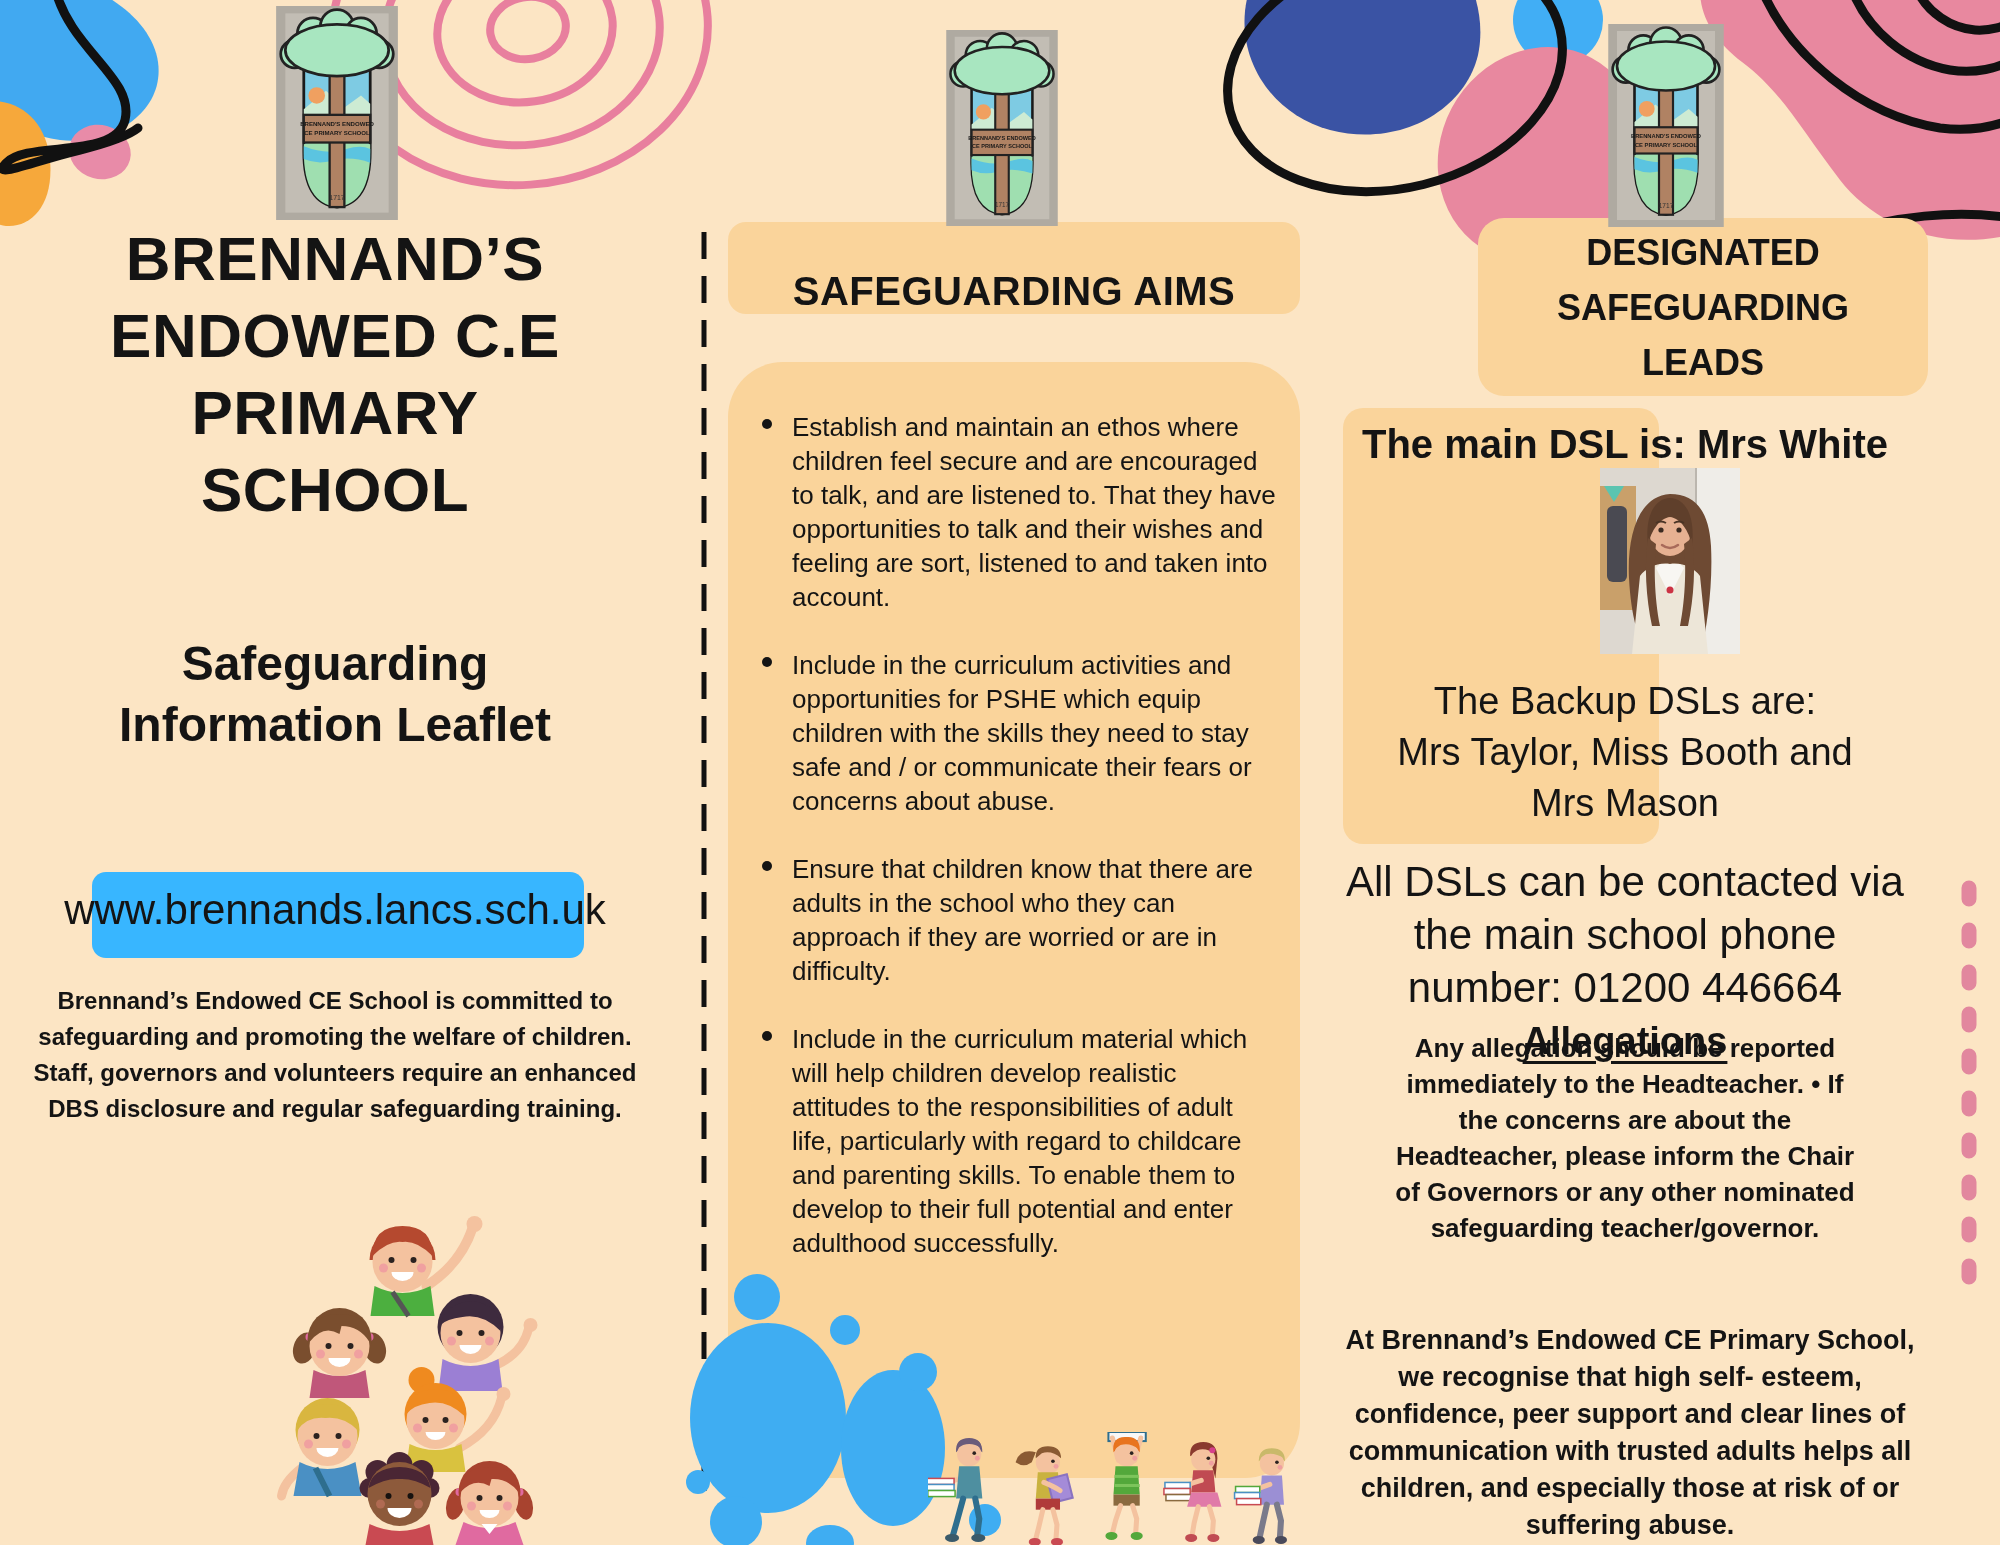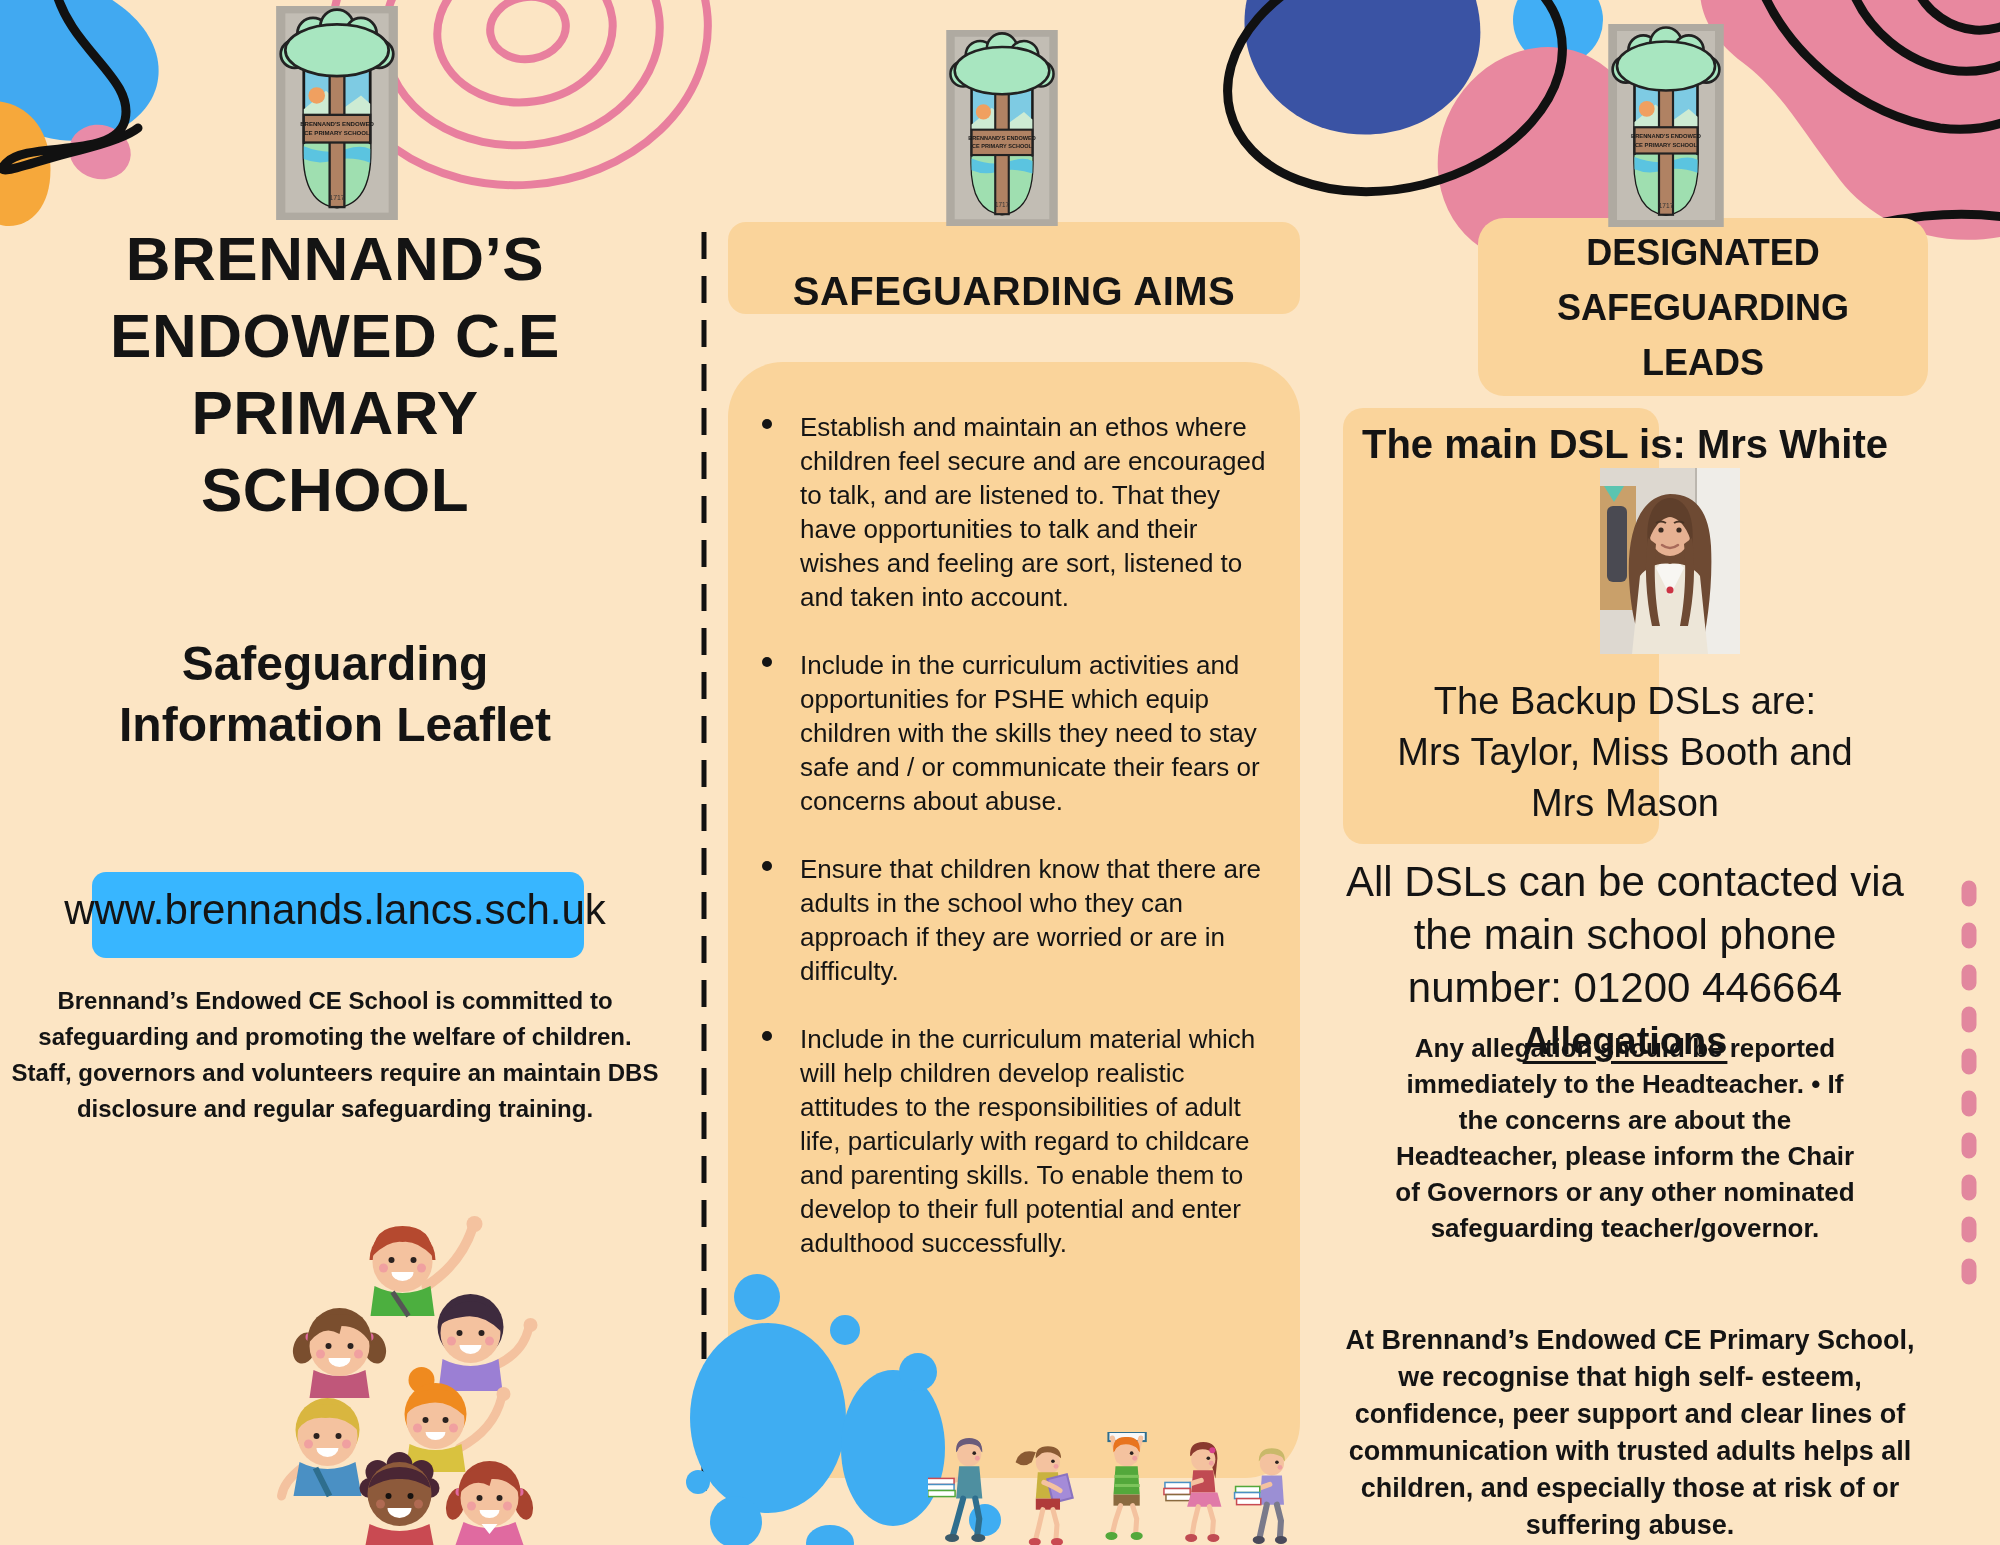--- a/index.html
+++ b/index.html
@@ -23,21 +23,21 @@
   .commitment{left:6px;top:983px;width:658px;text-align:center;
     font-size:24px;font-weight:700;line-height:36px;z-index:3;}
   
   .aims-heading-box{left:728px;top:222px;width:572px;height:92px;border-radius:18px;
     background:var(--panel_orange,#FAD49B);z-index:1;display:flex;align-items:flex-end;justify-content:center;}
   .aims-heading{font-size:40px;font-weight:700;letter-spacing:.5px;}
   .aims-body-box{left:728px;top:362px;width:572px;height:1116px;border-radius:55px;
     background:var(--panel_orange,#FAD49B);z-index:1;}
   .aims-list{left:728px;top:362px;width:572px;height:1116px;z-index:3;
     padding:48px 20px 0 34px;box-sizing:border-box;overflow:hidden;}
-  .aim-item{display:flex;margin-bottom:34px;gap:8px;}
+  .aim-item{display:flex;margin-bottom:34px;}
   .aim-dot{flex:0 0 30px;padding-top:9px;}
   .aim-dot i{display:block;width:10px;height:10px;border-radius:50%;background:#141414;}
   .aim-text{font-size:26px;font-weight:500;line-height:34px;}
   
   .dsl-heading-box{left:1478px;top:218px;width:450px;height:178px;border-radius:26px;
     background:var(--panel_orange,#FAD49B);z-index:1;
     display:flex;flex-direction:column;align-items:center;justify-content:center;}
   .dsl-heading-box div{font-size:36px;font-weight:700;line-height:55px;}
   .main-dsl-box{left:1343px;top:408px;width:316px;height:436px;border-radius:20px;
     background:var(--panel_orange,#FAD49B);z-index:1;}
@@ -159,21 +159,21 @@
   </div>
 
   <div class="abs leaflet-subtitle">
     <div>Safeguarding</div>
     <div>Information Leaflet</div>
   </div>
 
   <div class="abs website-box"></div>
   <div class="abs website-text">www.brennands.lancs.sch.uk</div>
 
-  <div class="abs commitment">Brennand’s Endowed CE School is committed to safeguarding and promoting the welfare of children. Staff, governors and volunteers require an maintain DBS disclosure and regular safeguarding training.</div>
+  <div class="abs commitment">Brennand’s Endowed CE School is committed to safeguarding and promoting the welfare of children. Staff, governors and volunteers require an enhanced DBS disclosure and regular safeguarding training.</div>
 
   <svg class="abs kids-group" viewBox="0 0 360 355">
 
     <g transform="translate(175,62)">
       <path d="M24,34 Q58,12 70,-24" stroke="#F4C29F" stroke-width="10" fill="none" stroke-linecap="round"></path>
       <circle cx="72" cy="-28" r="8" fill="#F4C29F"></circle>
       <path d="M-33,8 A33,33 0 1 1 33,8 Z" fill="#B5492F"></path>
       <circle cx="0" cy="10" r="30" fill="#F4C29F"></circle>
       <path d="M-30,4 Q-30,-26 0,-26 Q30,-26 30,4 Q14,-12 0,-10 Q-14,-12 -30,4 Z" fill="#B5492F"></path>
       <circle cx="-11" cy="8" r="3" fill="#2B2220"></circle>

